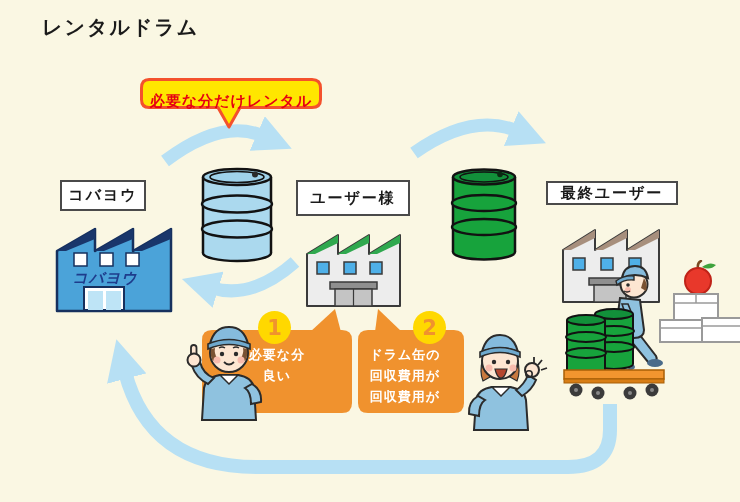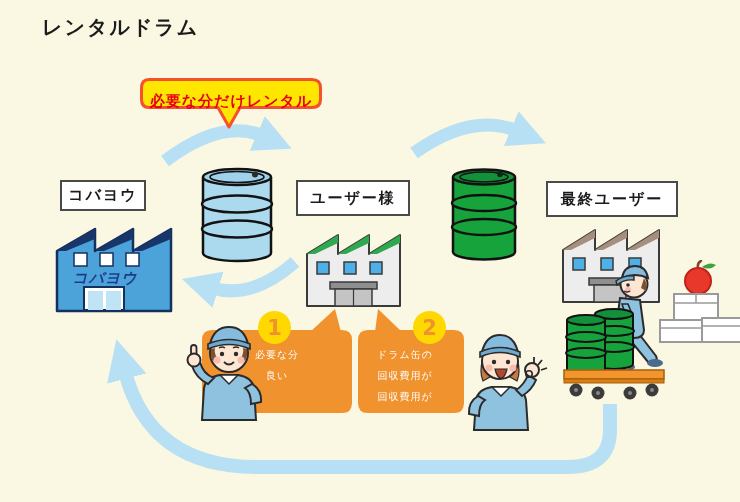--- a/index.html
+++ b/index.html
@@ -10,27 +10,27 @@
   .title{position:absolute;left:20px;top:14px;font-size:20px;font-weight:bold;color:#1a1a1a;
          letter-spacing:2px;margin:0;}
   .callout-text{position:absolute;left:118px;top:79px;width:182px;height:44px;display:flex;
          align-items:center;justify-content:center;font-size:15px;font-weight:bold;color:#E60012;
          letter-spacing:1px;}
   .label-box{position:absolute;background:#fff;border:2px solid #4a4a4a;box-sizing:border-box;
          display:flex;align-items:center;justify-content:center;font-size:15px;font-weight:bold;
          color:#1a1a1a;letter-spacing:2px;}
   #label-kobayo{left:38px;top:180px;width:86px;height:31px;}
   #label-user{left:274px;top:180px;width:114px;height:36px;}
-  #label-end-user{left:524px;top:181px;width:132px;height:36px;}
+  #label-end-user{left:524px;top:181px;width:132px;height:24px;}
   .badge{position:absolute;width:33px;height:33px;border-radius:50%;background:#FFD800;
          display:flex;align-items:center;justify-content:center;font-size:21px;font-weight:bold;
          color:#F0922E;}
   #badge-1{left:236px;top:311px;}
   #badge-2{left:391px;top:311px;}
-  .bubble-text{position:absolute;width:150px;text-align:center;font-size:10px;font-weight:normal;
+  .bubble-text{position:absolute;width:150px;text-align:center;font-size:13px;font-weight:bold;
          color:#fff;line-height:21px;letter-spacing:1px;}
   #bubble-text-1{left:180px;top:344px;width:150px;}
   #bubble-text-2{left:336px;top:344px;width:94px;}
   .bubble-text span{display:block;}
 </style>
 </head>
 <body>
 
 <div class="stage">
 

